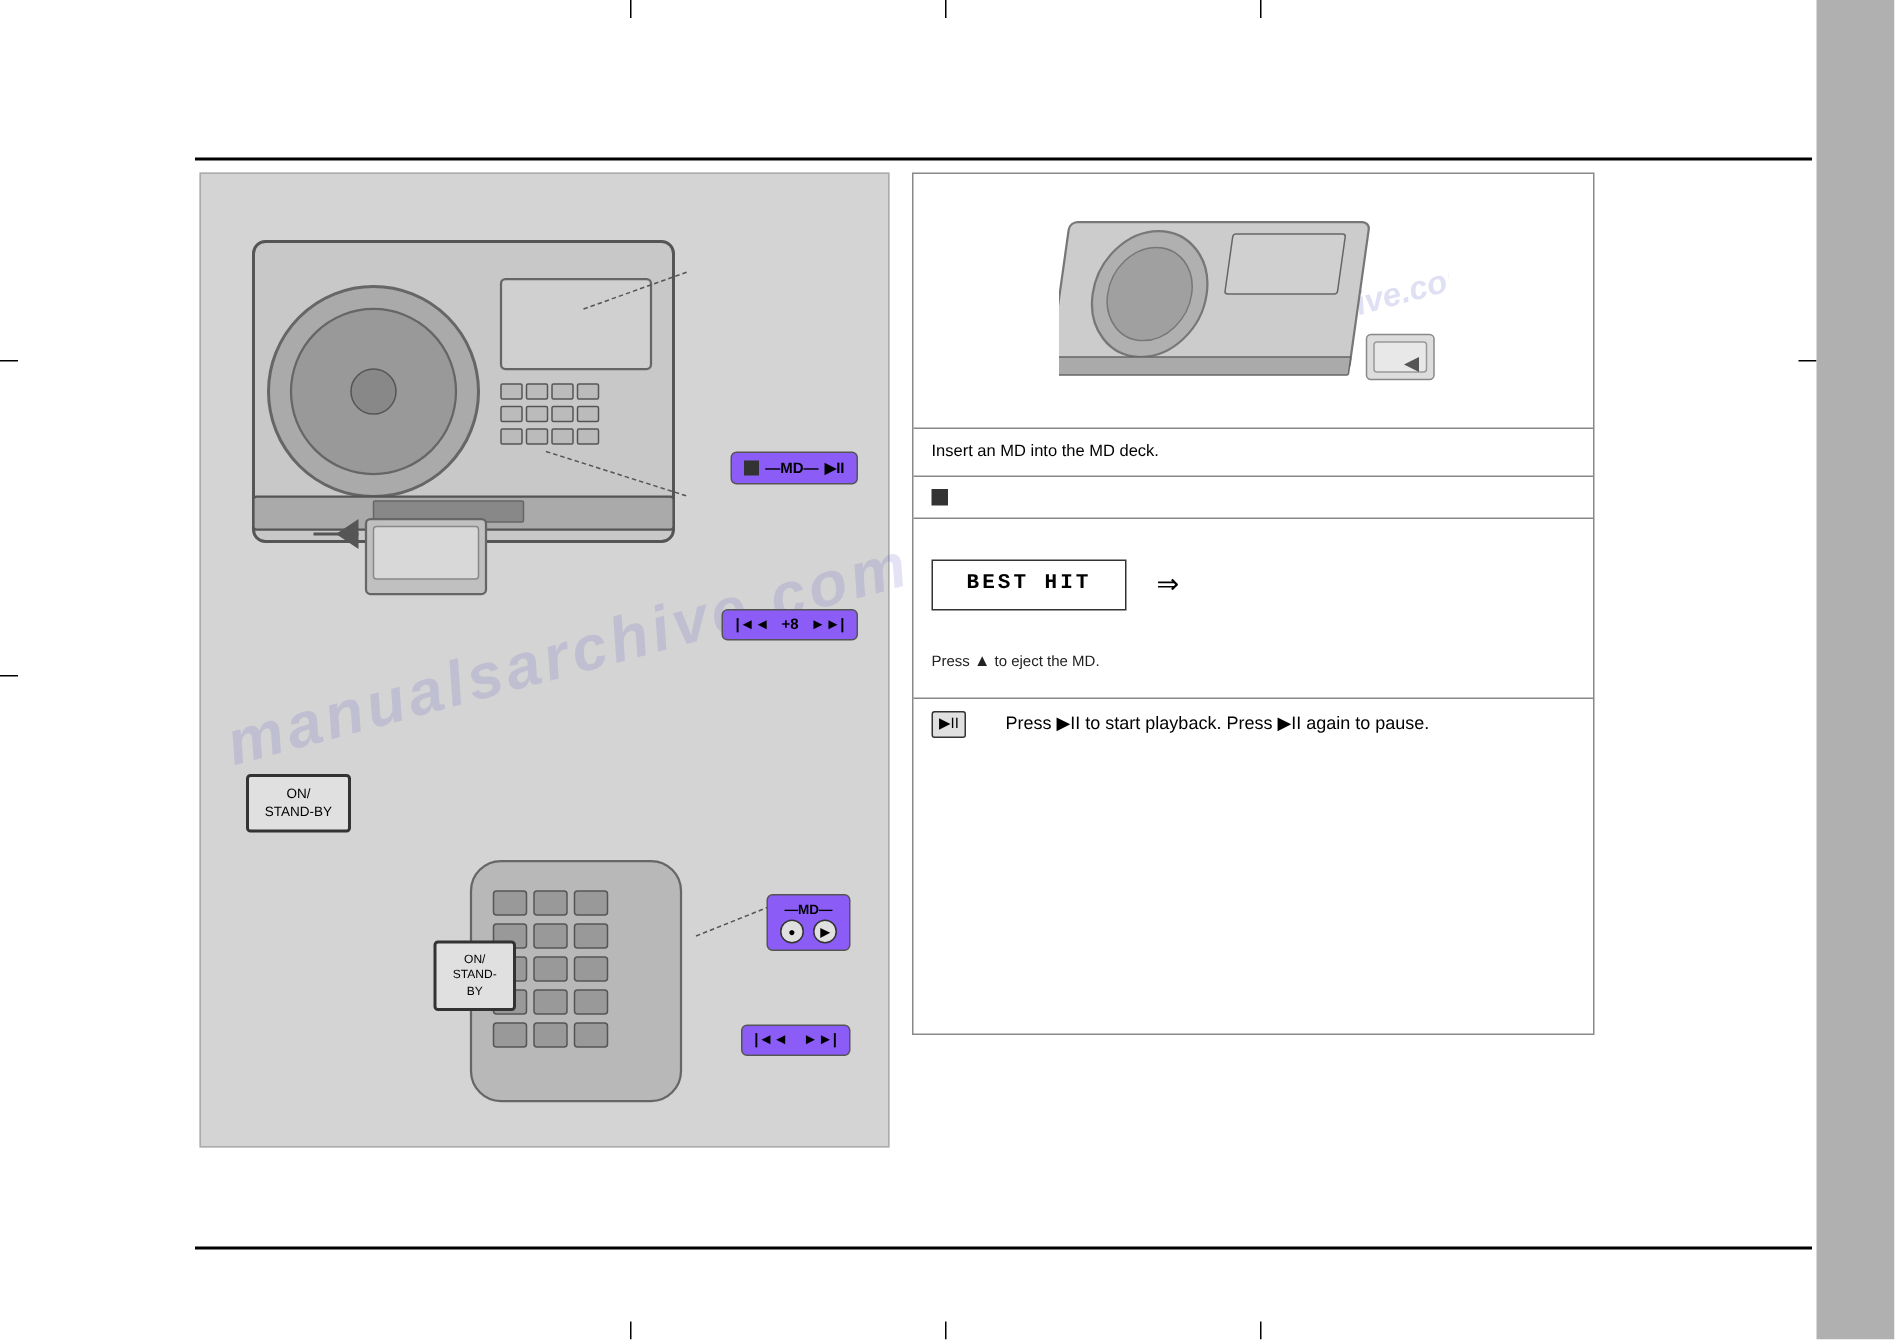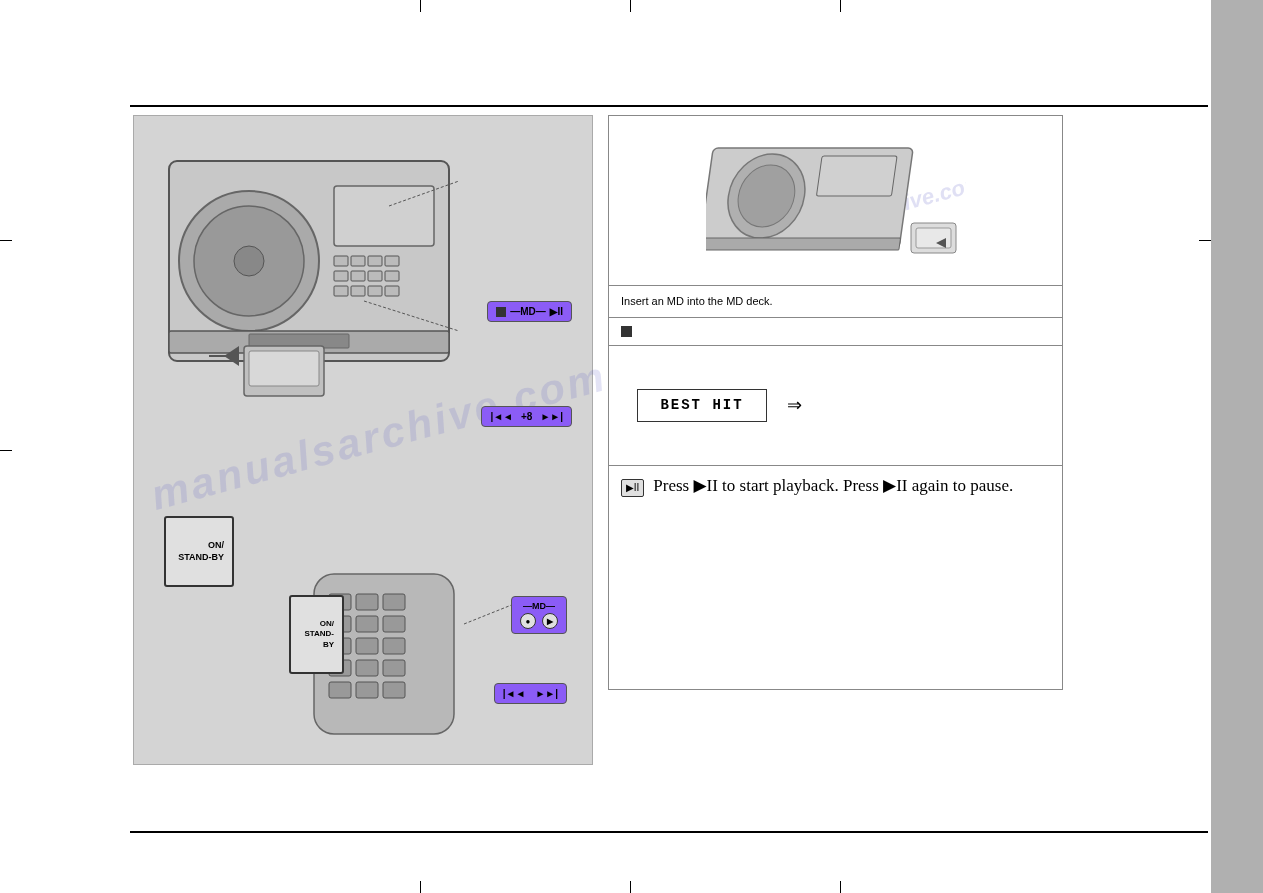--- a/index.html
+++ b/index.html
@@ -118,21 +118,20 @@
       border: 1px solid #333;
       background: #fff;
       font-family: 'Courier New', monospace;
       font-size: 14px;
       font-weight: bold;
       padding: 6px 10px;
       letter-spacing: 2px;
       display: inline-block;
       min-width: 130px;
       text-align: center;
-      margin-left: 16px;
     }
 
     .display-row {
       display: flex;
       align-items: center;
       gap: 20px;
       margin: 12px 0;
     }
 
     .arrow-symbol {
@@ -153,24 +152,24 @@
       align-items: center;
       gap: 4px;
       white-space: nowrap;
     }
 
     .on-standby-box {
       position: absolute;
       border: 2px solid #333;
       background: #e0e0e0;
       border-radius: 3px;
-      padding: 22px 8px;
+      padding: 6px 8px;
       font-size: 9px;
-      font-weight: bold;
-      text-align: right;
+      font-weight: normal;
+      text-align: center;
       line-height: 1.3;
     }
 
     
     .watermark {
       position: absolute;
       top: 120px;
       left: 30px;
       width: 430px;
       height: 400px;
@@ -358,20 +357,23 @@
 
   <div class="rp-row rp-row-step" style="min-height:28px;padding:4px 12px;">
     <span style="display:inline-block;width:11px;height:11px;background:#333;margin-right:6px;vertical-align:middle;"></span>
   </div>
 
   <div class="rp-row rp-row-display">
     <div class="display-row">
       <div class="display-box">BEST HIT</div>
       <span class="arrow-symbol">⇒</span>
     </div>
+    <div class="note-text">
+      Press <span style="font-size:11px;">▲</span> to eject the MD.
+    </div>
   </div>
 
   <div class="rp-row rp-row-play">
     <span class="play-pause-inline">▶II</span>
-    <span style="margin-left:6px;font-size:17px;font-family:Liberation Serif, serif;">Press ▶II to start playback. Press ▶II again to pause.</span>
+    <span style="margin-left:23px;font-size:12px;">Press ▶II to start playback. Press ▶II again to pause.</span>
   </div>
 
 </div>
 
 </body></html>

